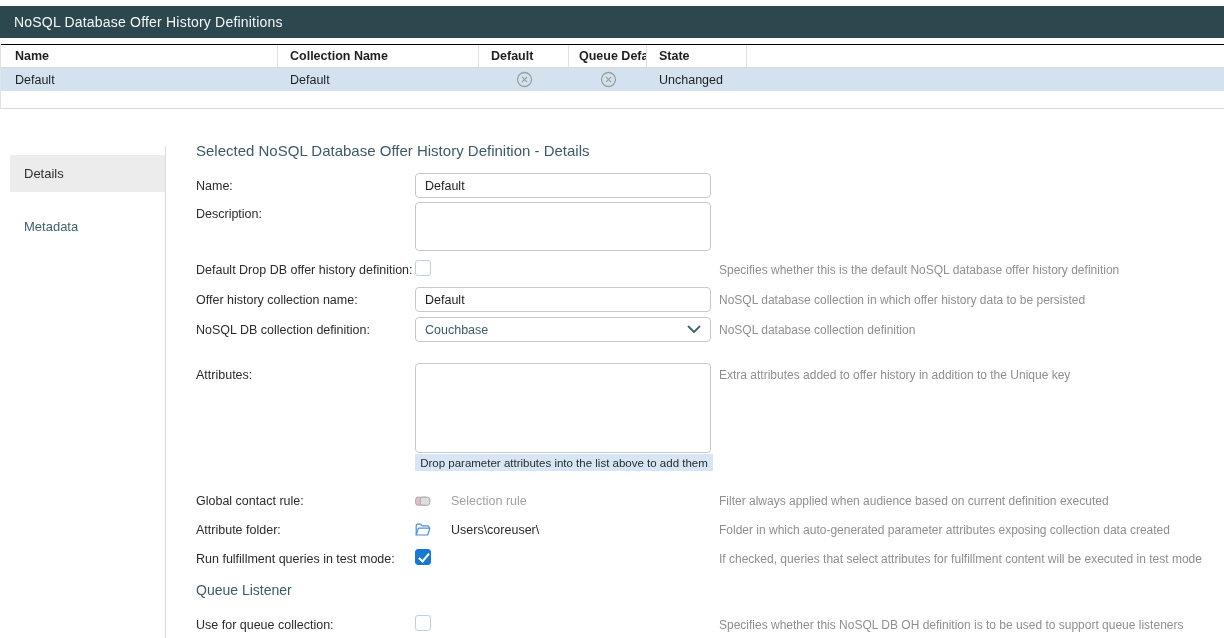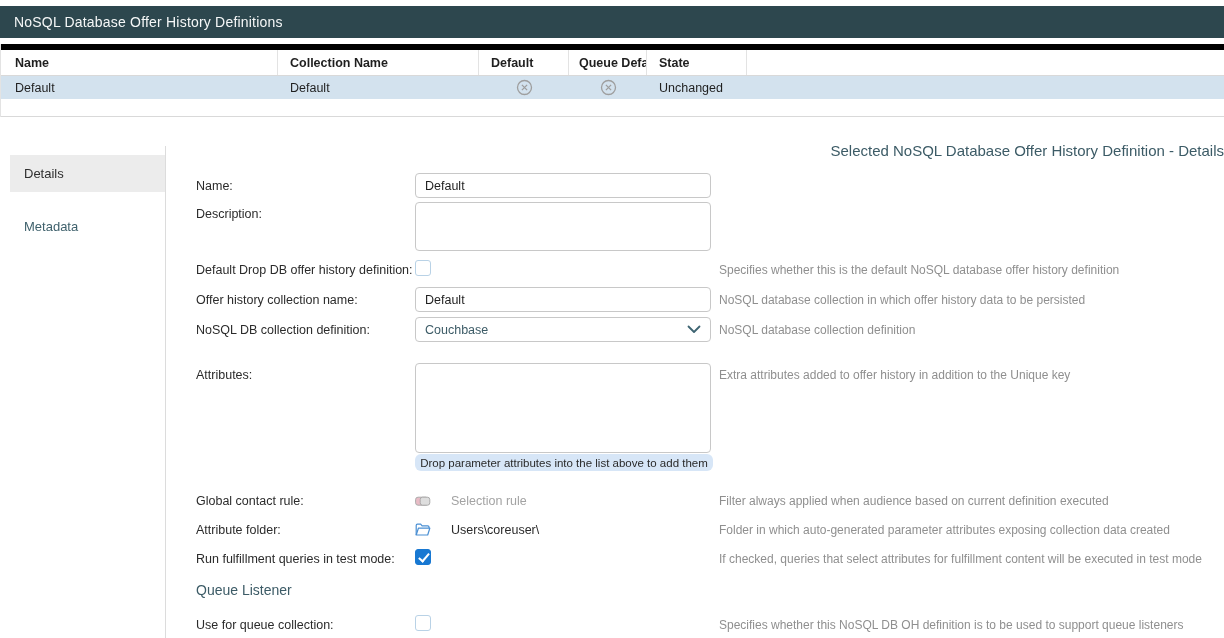--- a/index.html
+++ b/index.html
@@ -4,21 +4,21 @@
 <style>
   * { box-sizing: border-box; margin: 0; padding: 0; }
   html, body { width: 1224px; height: 638px; background: #fff; font-family: "Liberation Sans", sans-serif; color: #2b2b2b; }
   .page { position: relative; width: 1224px; height: 638px; overflow: hidden; background: #fff; }
 
   
   .titlebar { position: absolute; left: 0; top: 6px; width: 1224px; height: 32px; background: #2d474e; color: #f5f7f7; font-size: 14px; display: flex; align-items: center; padding-left: 14px; letter-spacing: .2px; }
 
   
   .def-table { position: absolute; left: 0; top: 44px; width: 1224px; font-size: 12.5px; border-left: 1px solid #e3e3e3; }
-  .t-head { display: flex; height: 32px; border-top: 6px solid #000000; border-bottom: 1px solid #d9d9d9; font-weight: bold; color: #1f1f1f; background: #fff; }
+  .t-head { display: flex; height: 24px; border-top: 1px solid #000000; border-bottom: 1px solid #d9d9d9; font-weight: bold; color: #1f1f1f; background: #fff; }
   .t-head .cell { display: flex; align-items: center; border-right: 1px solid #e3e3e3; padding-left: 12px; white-space: nowrap; overflow: hidden; }
   .t-row { display: flex; height: 23px; background: #d3e2ee; color: #1f1f1f; }
   .t-row .cell { display: flex; align-items: center; padding-left: 12px; }
   .t-empty { height: 18px; background: #fff; border-bottom: 1px solid #d9d9d9; }
   .c-name  { width: 277px; padding-left: 14px !important; }
   .c-coll  { width: 201px; }
   .c-def   { width: 90px; }
   .c-queue { width: 78px; }
   .c-state { width: 100px; }
   .c-fill  { flex: 1; border-right: none !important; }
@@ -26,33 +26,33 @@
   .t-row .c-def, .t-row .c-queue { justify-content: center; padding-left: 0 !important; }
   .state-icon { display: inline-flex; width: 17px; height: 17px; }
 
   
   .sidebar { position: absolute; left: 0; top: 146px; width: 166px; height: 508px; border-right: 1px solid #dcdcdc; background: #fff; }
   .tab { margin-left: 10px; height: 37px; display: flex; align-items: center; padding-left: 14px; font-size: 13px; color: #3f616c; cursor: pointer; }
   .tab.active { background: #ececec; color: #2f2f2f; margin-top: 9px; margin-bottom: 16px; }
 
   
   .form { position: absolute; left: 196px; top: 142px; width: 1028px; }
-  .form-title { font-size: 15px; color: #3c5b66; margin-bottom: 14px; text-align: right; }
+  .form-title { font-size: 15px; color: #3c5b66; margin-bottom: 14px; }
   .frow { display: flex; align-items: center; }
   .flabel { width: 219px; font-size: 12.5px; color: #2b2b2b; flex-shrink: 0; }
   .fctrl { width: 298px; flex-shrink: 0; }
   .fdesc { margin-left: 6px; font-size: 12px; color: #8f8f8f; white-space: nowrap; }
   .frow.start { align-items: flex-start; }
   .frow.start .flabel, .frow.start .fdesc { padding-top: 5px; }
 
   .text-input { width: 296px; height: 25px; border: 1px solid #c8c8c8; border-radius: 4px; padding: 0 9px; font-size: 12.5px; color: #1f1f1f; font-family: inherit; background: #fff; outline: none; }
   .textarea { width: 296px; height: 49px; border: 1px solid #c8c8c8; border-radius: 4px; background: #fff; }
   .select { width: 296px; height: 25px; border: 1px solid #c8c8c8; border-radius: 4px; background: #fff; display: flex; align-items: center; justify-content: space-between; padding: 0 9px; font-size: 12.5px; color: #3c5b66; cursor: pointer; }
   .listbox { width: 296px; height: 90px; border: 1px solid #c8c8c8; border-radius: 4px; background: #fff; }
-  .drop-hint { width: 298px; height: 17px; margin-top: 1px; background: #d7e6f7; color: #2a2a2a; font-size: 11.5px; display: flex; align-items: center; justify-content: center; white-space: nowrap; border-radius: 6px; }
+  .drop-hint { width: 298px; height: 17px; margin-top: 1px; background: #d7e6f7; color: #2a2a2a; font-size: 11.5px; display: flex; align-items: center; justify-content: center; white-space: nowrap; }
 
   .checkbox { display: inline-block; width: 16px; height: 16px; border: 1px solid #b9d2e6; border-radius: 3px; background: #fff; position: relative; cursor: pointer; }
   .checkbox.checked { background: #1878d2; border-color: #1878d2; }
   .checkbox.checked::after { content: ""; position: absolute; left: 5px; top: 1px; width: 4px; height: 9px; border: solid #fff; border-width: 0 2px 2px 0; transform: rotate(40deg); }
 
   .ctrl-inline { display: flex; align-items: center; gap: 20px; }
   .rule-text { font-size: 12.5px; color: #a3a3a3; }
   .folder-text { font-size: 12.5px; color: #2b2b2b; }
 
   .section-title { font-size: 14px; color: #3c5b66; }

